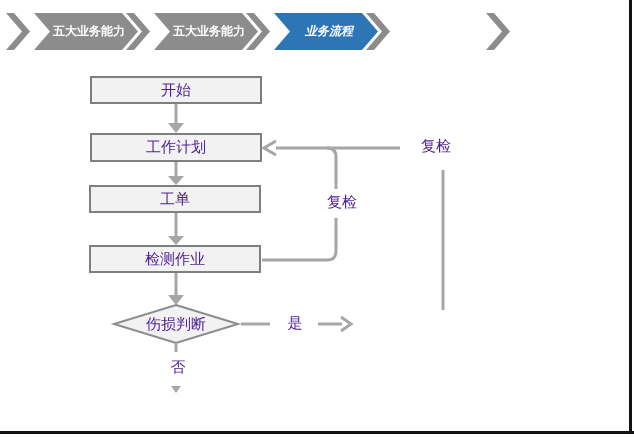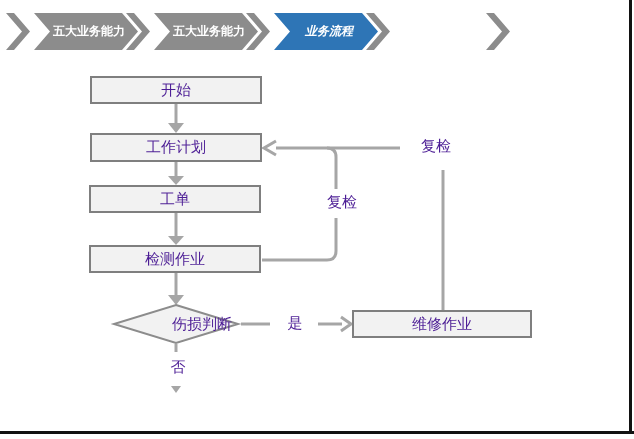--- a/index.html
+++ b/index.html
@@ -29,21 +29,21 @@
 
   
   .layer { position:absolute; left:0; top:0; }
   .fbox {
     position:absolute; background:#F2F2F2; border:2px solid #7F7F7F;
     box-sizing:border-box; display:flex; align-items:center; justify-content:center;
   }
   .fbox span, .dlabel span, .elabel span {
     font-size:15px; color:#4c1d95; white-space:nowrap;
   }
-  .dlabel { position:absolute; display:flex; align-items:center; justify-content:flex-end; }
+  .dlabel { position:absolute; display:flex; align-items:center; justify-content:center; }
   .elabel {
     position:absolute; display:flex; align-items:flex-start; justify-content:center;
     background:#ffffff; padding:0 2px;
   }
 
   
   .border-bottom { position:absolute; left:0; top:431px; width:634px; height:3px; background:#121212; }
   .border-right  { position:absolute; left:629px; top:0; width:3px; height:434px; background:#121212; }
 </style>
 </head>
@@ -101,23 +101,20 @@
   </div>
   <div class="fbox" style="left:89px; top:185px; width:172px; height:28px">
     <span>工单</span>
   </div>
   <div class="fbox" style="left:89px; top:245px; width:172px; height:28px">
     <span>检测作业</span>
   </div>
   <div class="dlabel" style="left:120px; top:315px; width:112px; height:18px">
     <span>伤损判断</span>
   </div>
-  <div class="fbox" style="left:352px; top:310px; width:180px; height:28px">
-    <span>维修作业</span>
-  </div>
 
   <div class="elabel" style="left:318px; top:193px; width:44px; height:20px">
     <span>复检</span>
   </div>
   <div class="elabel" style="left:412px; top:137px; width:44px; height:20px">
     <span>复检</span>
   </div>
   <div class="elabel" style="left:281px; top:314px; width:24px; height:20px">
     <span>是</span>
   </div>

